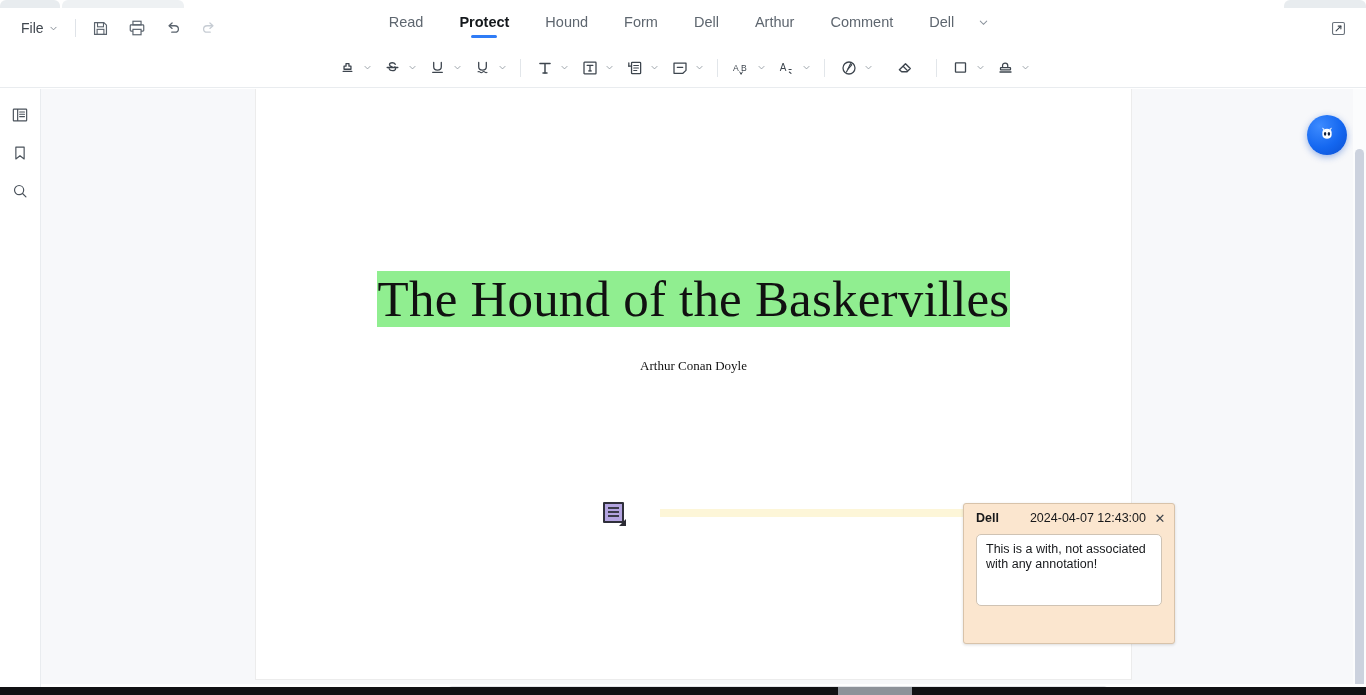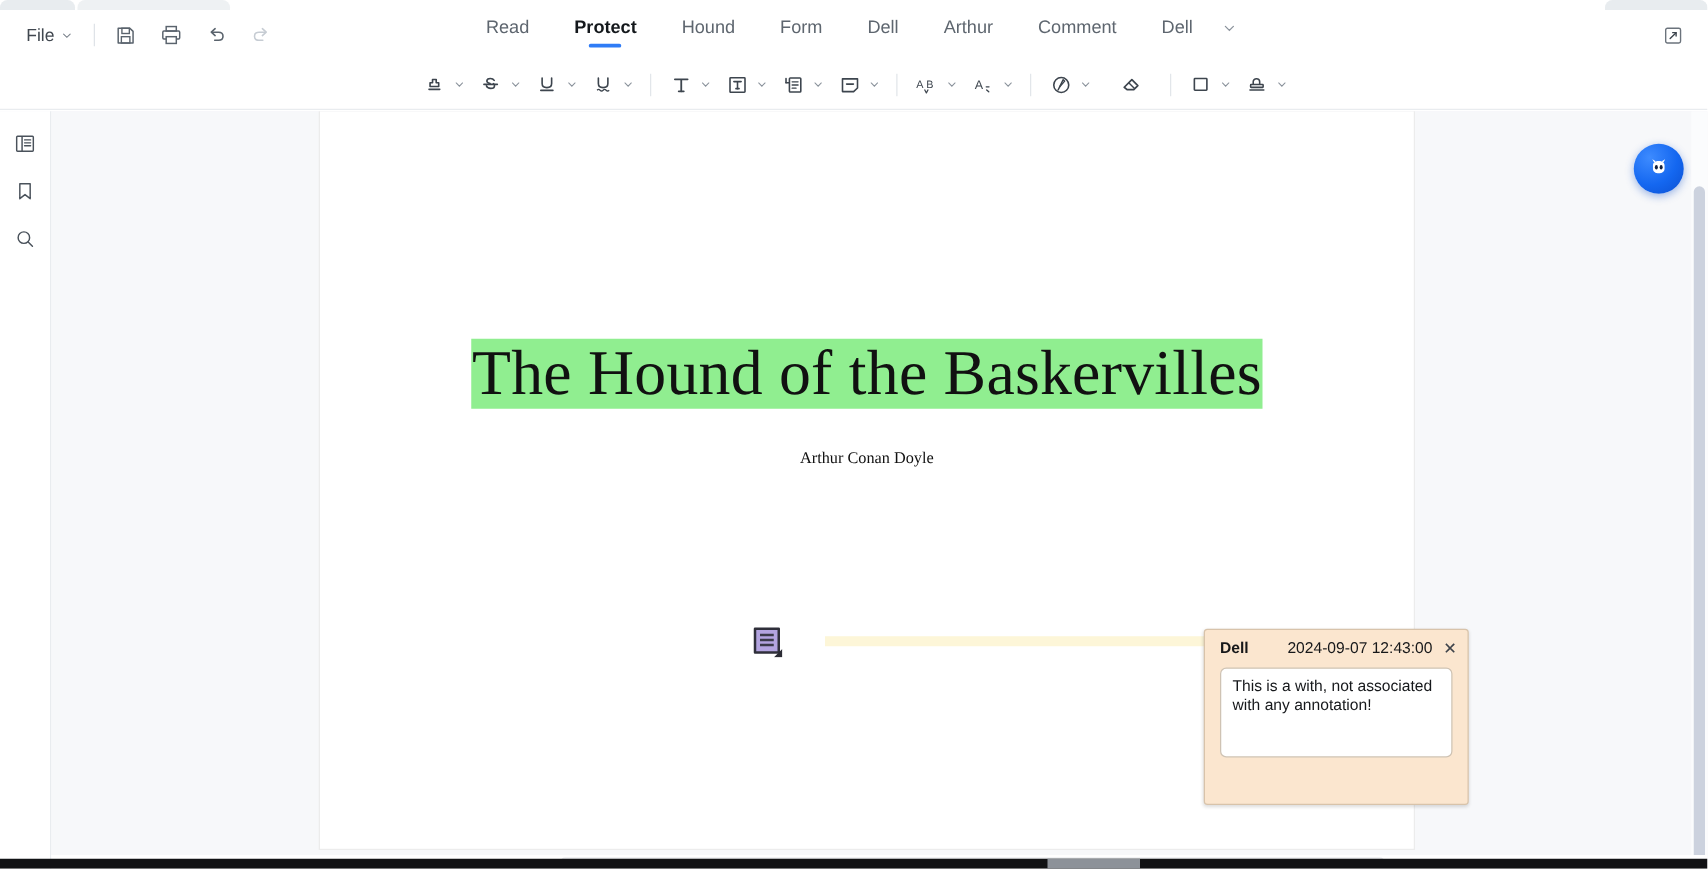--- a/index.html
+++ b/index.html
@@ -524,21 +524,21 @@
             <div class="nm-line" style="top:3px;"></div>
             <div class="nm-line" style="top:7px;"></div>
             <div class="nm-line" style="top:11px;"></div>
           </div>
           <div class="nm-corner"></div>
         </div>
 
         <div class="note-popup">
           <div class="np-head">
             <span class="np-author">Dell</span>
-            <span class="np-date">2024-09-07 12:43:00</span>
+            <span class="np-date">2024-04-07 12:43:00</span>
             <span class="np-close">✕</span>
           </div>
           <div class="np-field">This is a with, not associated with any annotation!</div>
         </div>
       </div>
 
       <div class="ai-fab">
         <svg width="24" height="24" viewBox="0 0 30 30">
           <path d="M9.2 11.6 C9.2 9 11.6 7.2 15 7.2 s5.8 1.8 5.8 4.4 v3.4 c0 2.8 -2.5 4.6 -5.8 4.6 s-5.8 -1.8 -5.8 -4.6 z" fill="#ffffff"></path>
           <path d="M10.4 8.8 L8.6 5.6 L12 7.4 Z" fill="#ffffff"></path>

